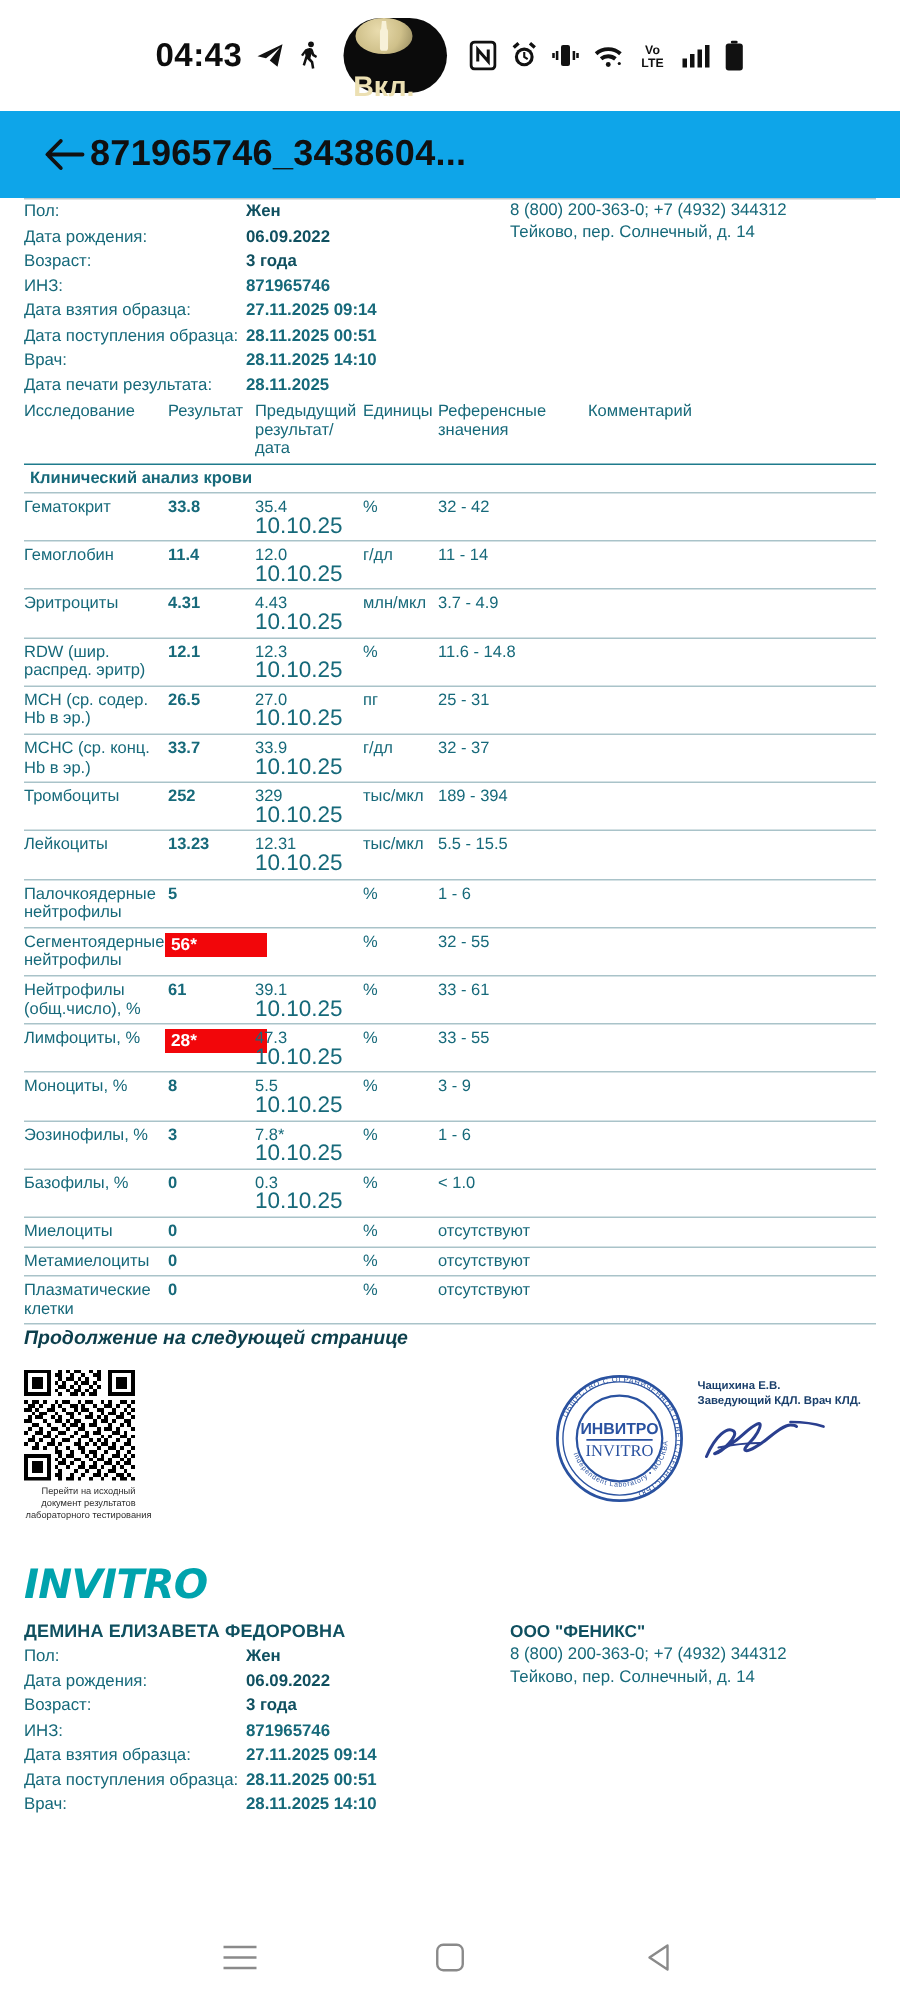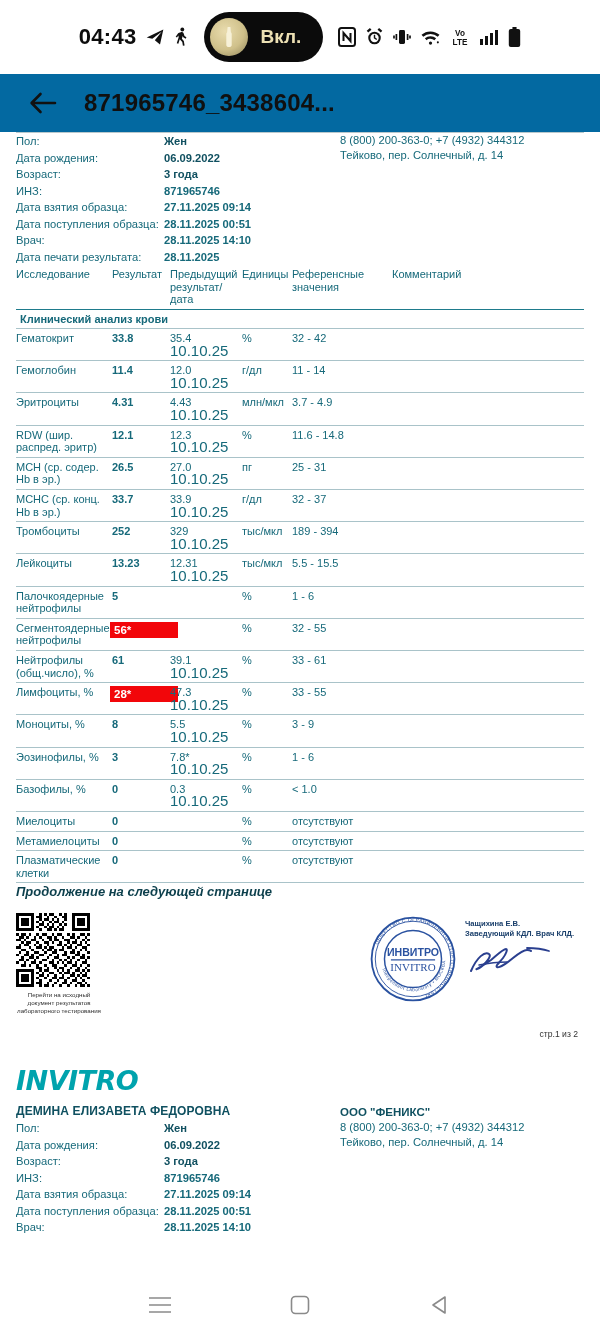--- a/index.html
+++ b/index.html
@@ -20,33 +20,33 @@
   }
   .sb-time { font-size: 22px; font-weight: 700; color: #0d0d0d; letter-spacing: .3px; }
   .sb-ico { display: inline-flex; align-items: center; justify-content: center; color: #121212; }
   .sb-left-group { display: flex; align-items: center; gap: 9px; }
   .sb-right-group { display: flex; align-items: center; gap: 9px; }
 
   .pill {
     background: #0b0b0b; color: #efe2b4;
     height: 50px; border-radius: 26px;
     display: flex; align-items: center; gap: 12px;
-    padding: 0 22px 0 6px; margin: 0 6px;
+    padding: 0 22px 0 6px; margin: 0 6px; flex-direction: column;
   }
   .pill-bulb {
     width: 38px; height: 38px; border-radius: 50%;
     background: radial-gradient(circle at 40% 35%, #e9dcae 0%, #cfc08a 55%, #8d8258 100%);
     display: flex; align-items: center; justify-content: center;
   }
   .pill-label { font-size: 19px; font-weight: 600; color: #ece0b3; }
 
   
   .appbar {
-    height: 58px; display: flex; align-items: center; gap: 24px;
-    padding: 0 0 0 26px; background: #0369a1;
+    height: 58px; display: flex; align-items: center; 
+    padding: 0 0 0 26px; background: #0ea5e9;
   }
   .back-btn { width: 34px; height: 34px; display: flex; align-items: center; justify-content: center; cursor: pointer; }
   .appbar-title { font-size: 24px; font-weight: 700; color: #101010; letter-spacing: .2px; }
 
   
   .doc {
     position: relative; width: 600px;
     background: #fff;
     height: 1139px;
     overflow: hidden;
@@ -699,21 +699,20 @@
           <div class="signature">
             <svg width="96" height="40" viewBox="0 0 96 40">
               <path d="M6 30c6-14 14-20 18-17 4 3-8 14-12 15-3 1 6-3 14-9 6-5 12-11 15-11 2 0 0 5-3 9-3 4-8 8-6 9 2 1 10-4 16-9 5-4 10-8 14-8 3 0 4 1 4 1" fill="none" stroke="#2a3f8f" stroke-width="2" stroke-linecap="round"></path>
               <path d="M62 7c6 0 16 1 22 3" fill="none" stroke="#2a3f8f" stroke-width="1.8" stroke-linecap="round"></path>
               <path d="M14 24c10-2 20-3 28-3" fill="none" stroke="#2a3f8f" stroke-width="1.4" stroke-linecap="round"></path>
             </svg>
           </div>
         </div>
       </div>
     </div>
-    <div class="pageno">стр.1 из 2</div>
 
     <div class="page-gap"></div>
 
     <div class="page">
       <div class="logo">INVITRO</div>
 
       <div class="info-wrap" style="margin-top:8px;">
         <div class="info-left">
           <div class="pt-name">ДЕМИНА ЕЛИЗАВЕТА ФЕДОРОВНА</div>
           <div class="info-row">

